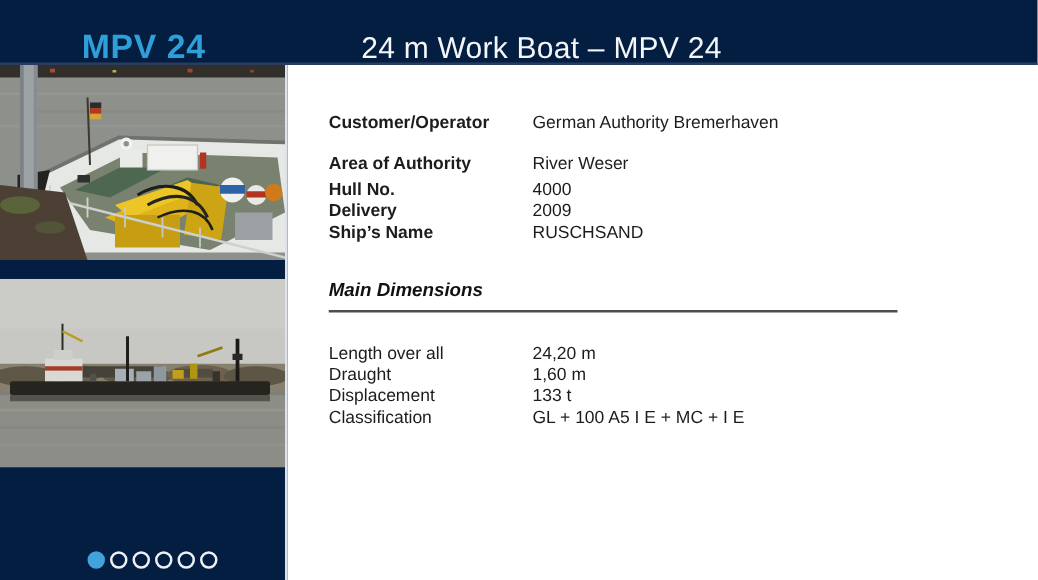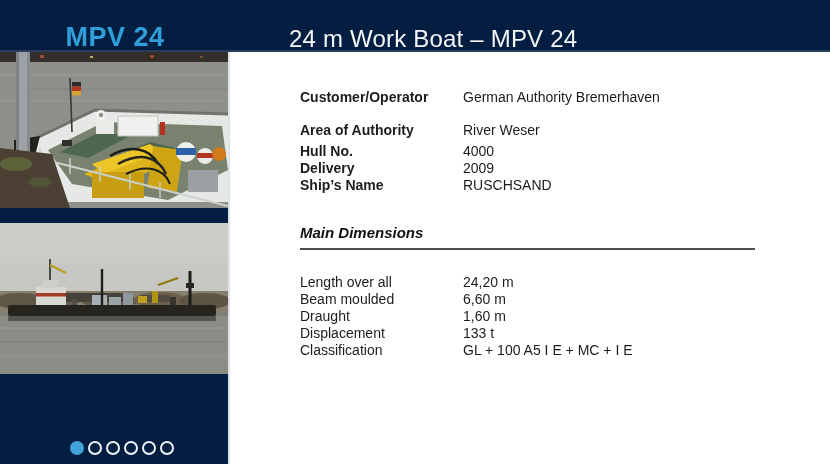--- a/index.html
+++ b/index.html
@@ -49,21 +49,21 @@
     width: 14px; height: 14px; border-radius: 50%;
     border: 2px solid #edf1f5; box-sizing: border-box; cursor: pointer;
     background: transparent;
   }
   .dot.active { background: #41a3d9; border-color: #41a3d9; }
 
   
   .content {
     position: absolute; left: 230px; top: 52px; right: 0; bottom: 0;
     background: #ffffff; color: #1c1c1c;
-    padding: 37px 40px 0 70px; box-sizing: border-box;
+    padding: 37px 40px 0 33px; box-sizing: border-box;
   }
   .row { display: flex; font-size: 14px; line-height: 17px; }
   .row .lbl { width: 163px; flex: 0 0 163px; }
   .row .val { white-space: nowrap; }
   .info .row .lbl { font-weight: bold; }
   .info div.row:nth-of-type(2) { margin-top: 16px; }
   .info div.row:nth-of-type(3) { margin-top: 4px; }
   .section-head {
     margin: 31px 0 0 0; font-size: 15px; line-height: 15px;
     font-weight: bold; color: #111; font-style: italic;
@@ -222,24 +222,20 @@
     <h2 class="section-head">Main Dimensions</h2>
     <hr class="rule">
 
     <div class="dims">
 
         <div class="row">
           <span class="lbl">Length over all</span>
           <span class="val">24,20 m</span>
         </div>
 
-        <div class="row">
-          <span class="lbl">Beam moulded</span>
-          <span class="val">6,60 m</span>
-        </div>
 
         <div class="row">
           <span class="lbl">Draught</span>
           <span class="val">1,60 m</span>
         </div>
 
         <div class="row">
           <span class="lbl">Displacement</span>
           <span class="val">133 t</span>
         </div>

